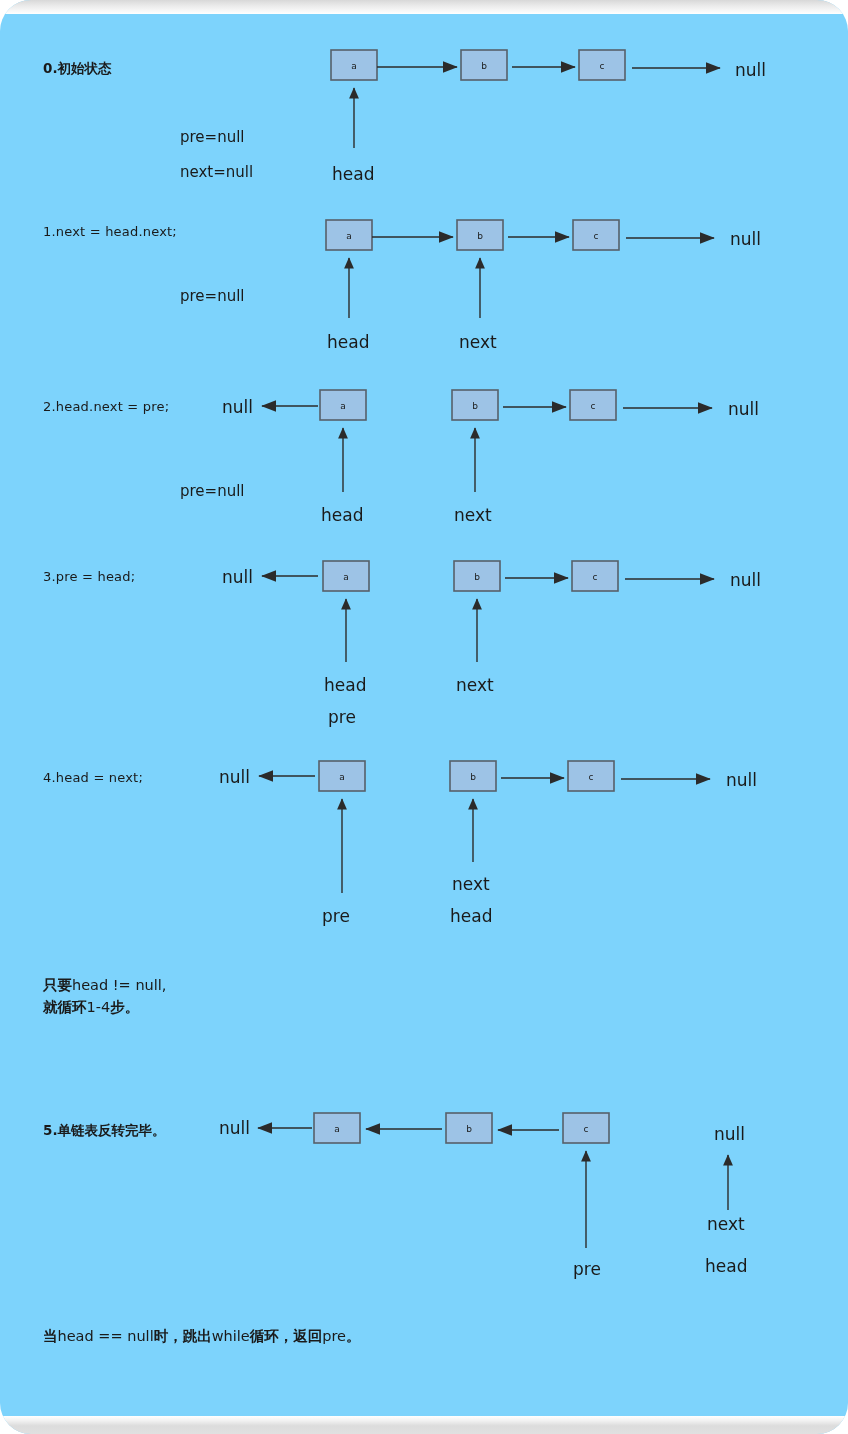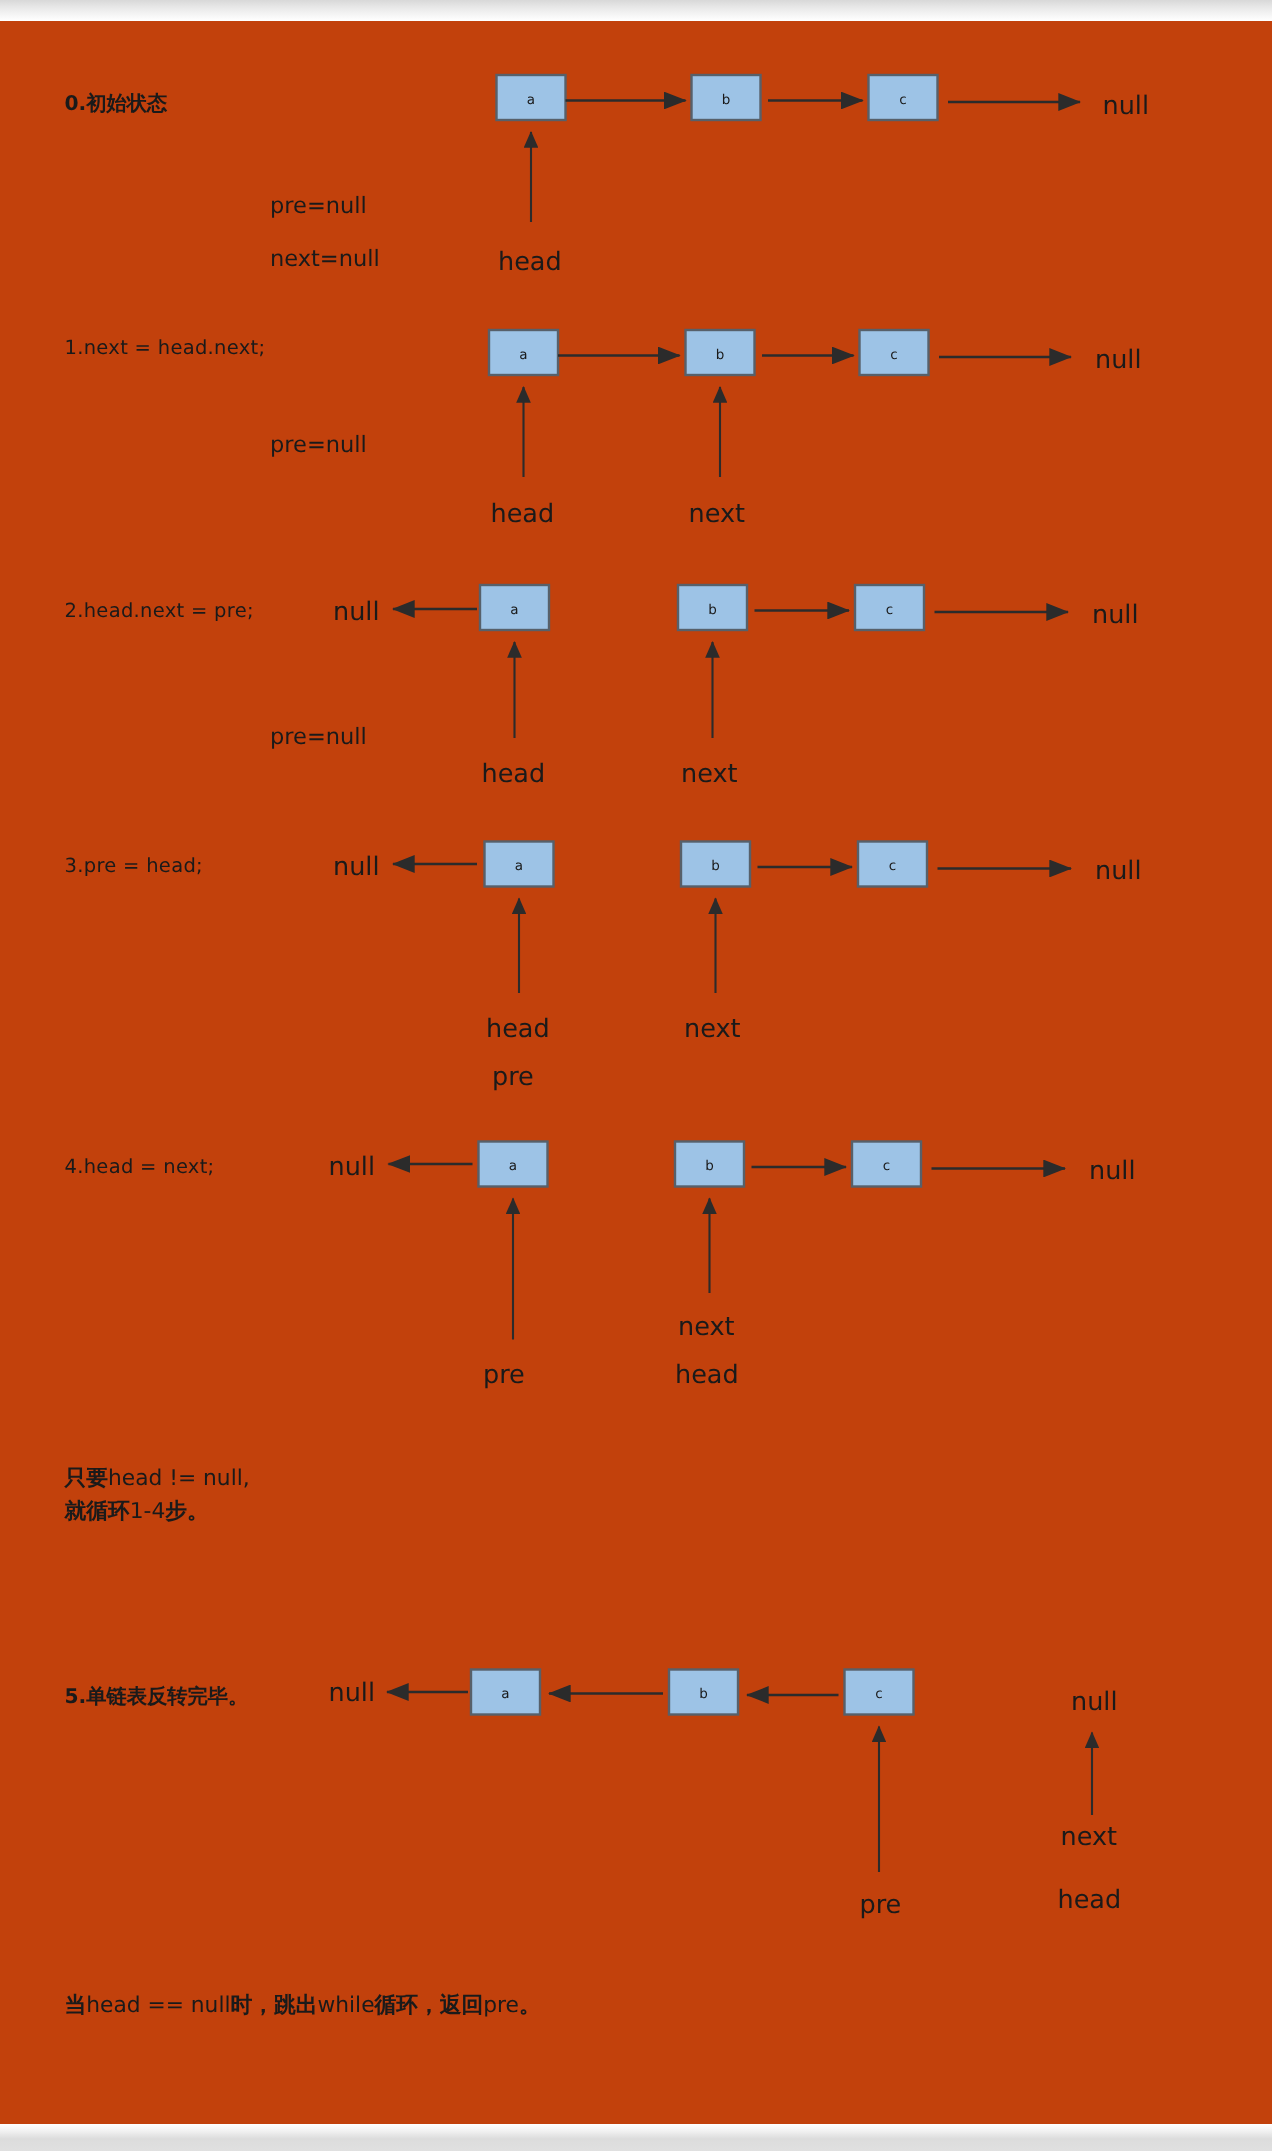--- a/index.html
+++ b/index.html
@@ -4,23 +4,24 @@
 <style>
   html, body {
     margin: 0;
     padding: 0;
     background: #ffffff;
   }
   #page {
     position: relative;
     width: 848px;
     height: 1434px;
-    background: #c2410c;
+    background: #7dd3fc;
     overflow: hidden;
     font-family: "Liberation Sans", sans-serif;
+    border-radius: 31px;
   }
   .edge-band-top {
     position: absolute;
     left: 0; top: 0;
     width: 848px; height: 14px;
     background: linear-gradient(to bottom, #d8d8d8 0%, #e8e8e8 35%, #f7f7f7 75%, #ffffff 100%);
   }
   .edge-band-bottom {
     position: absolute;
     left: 0; bottom: 0;

